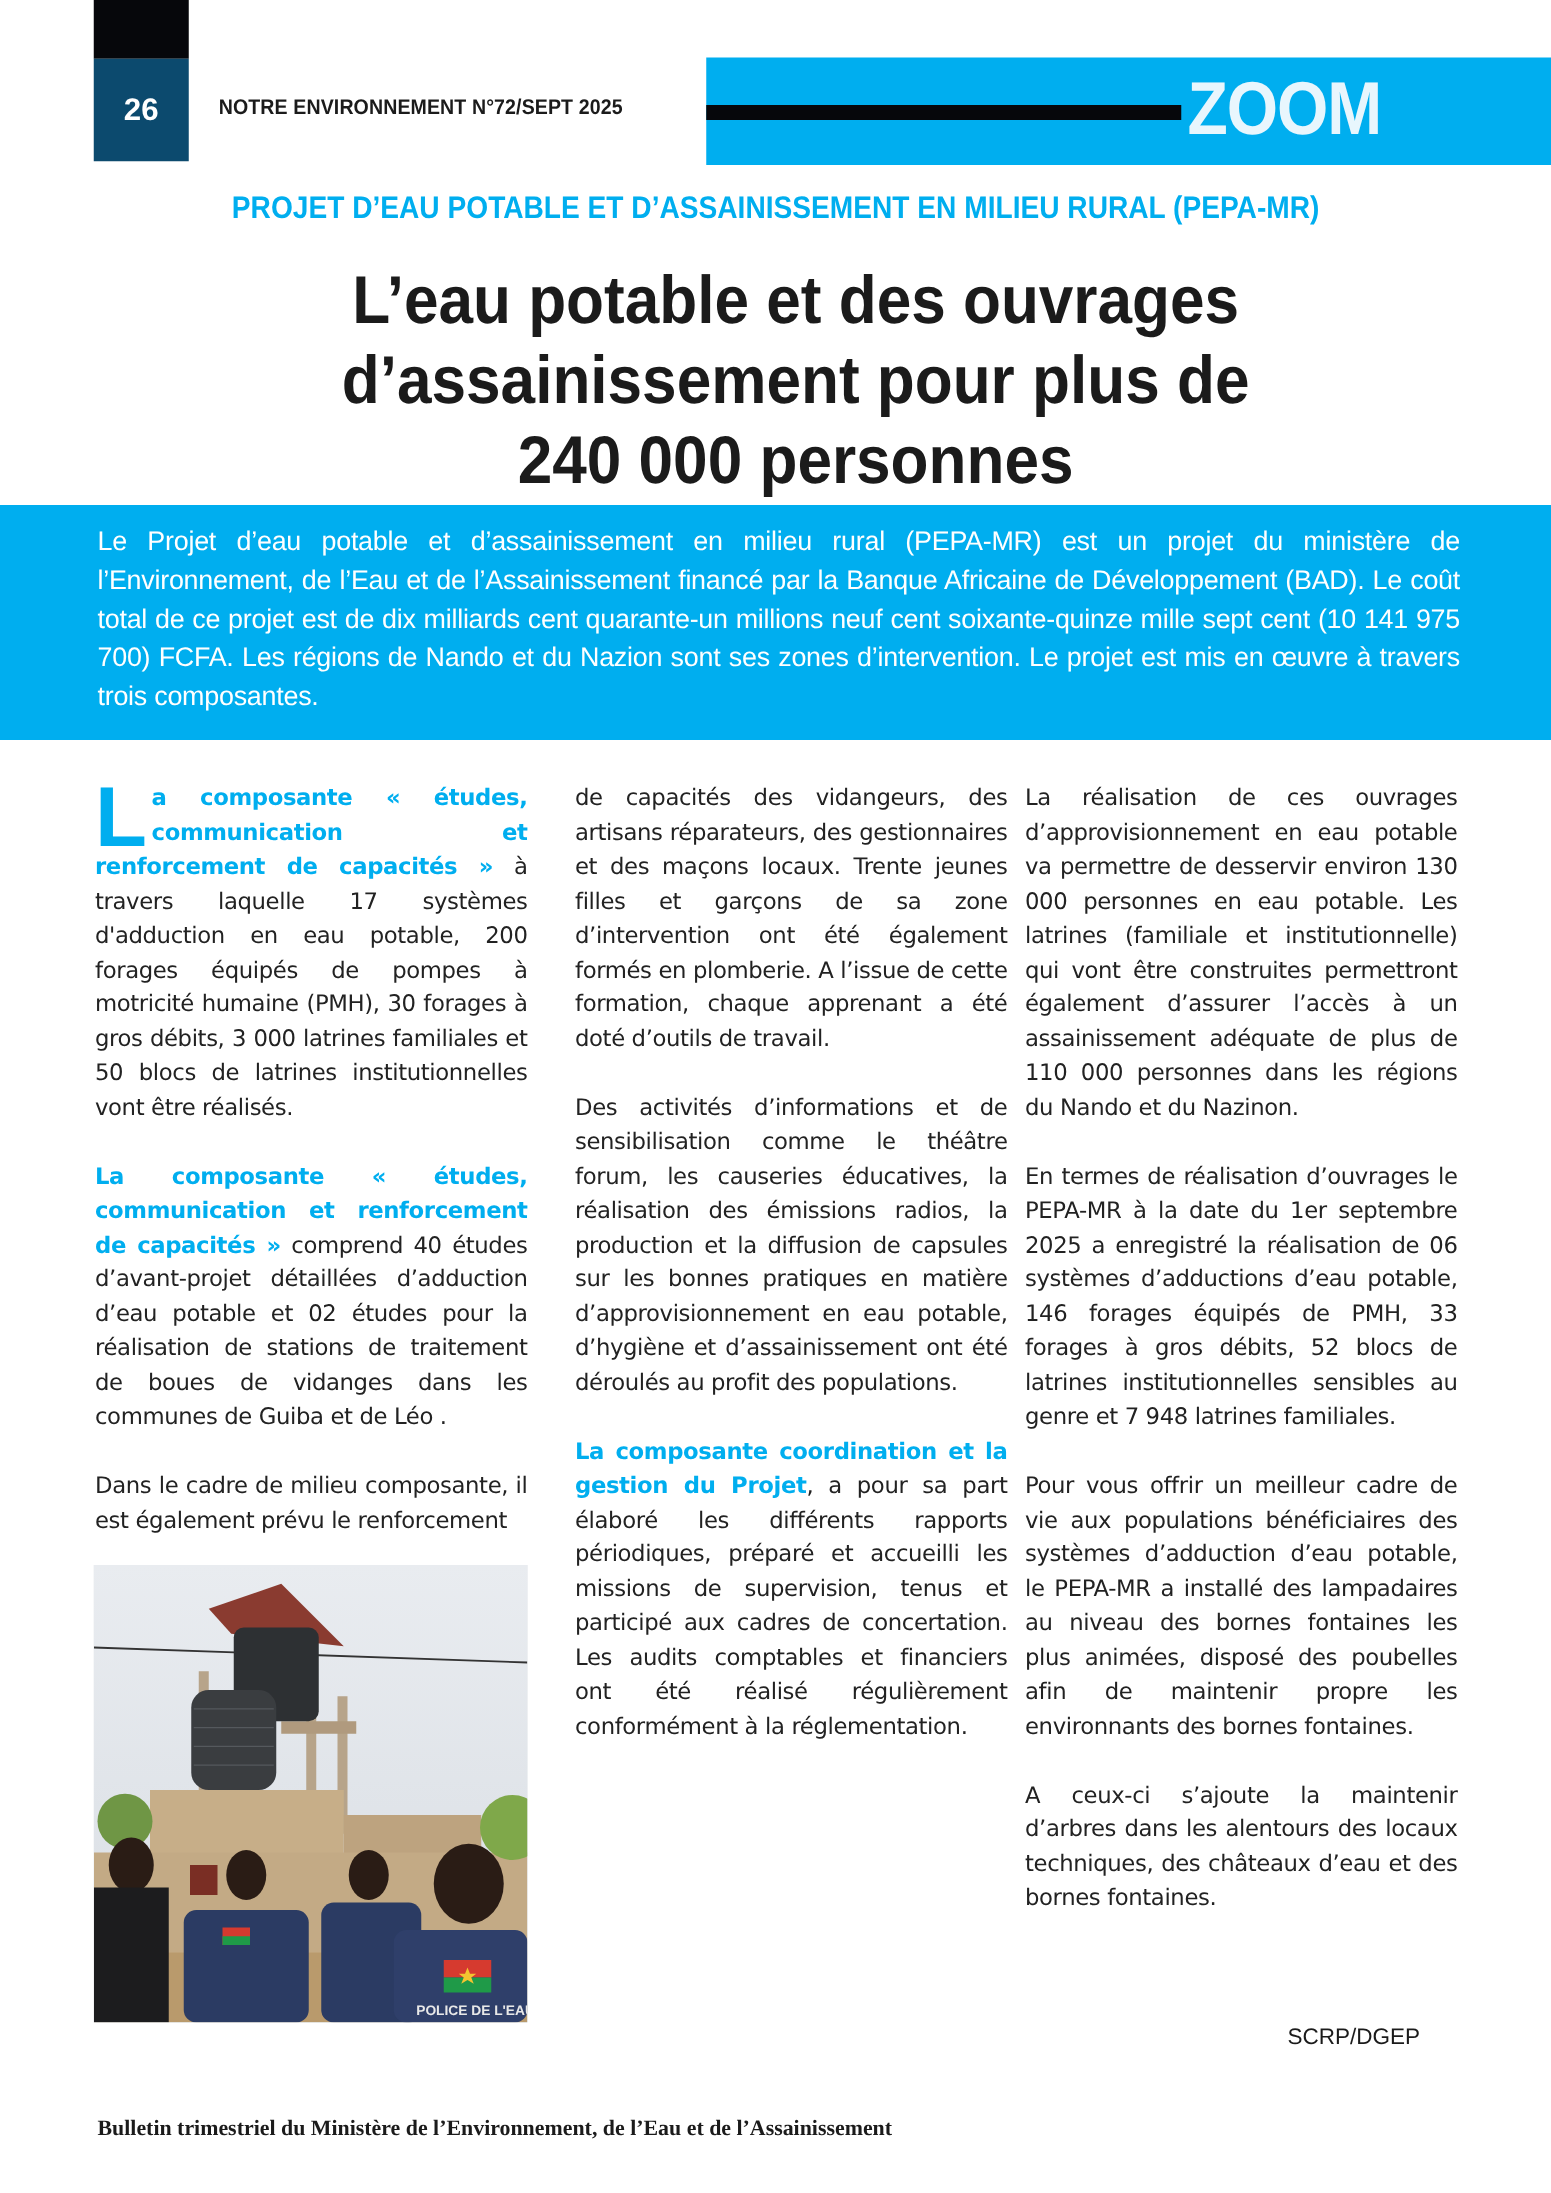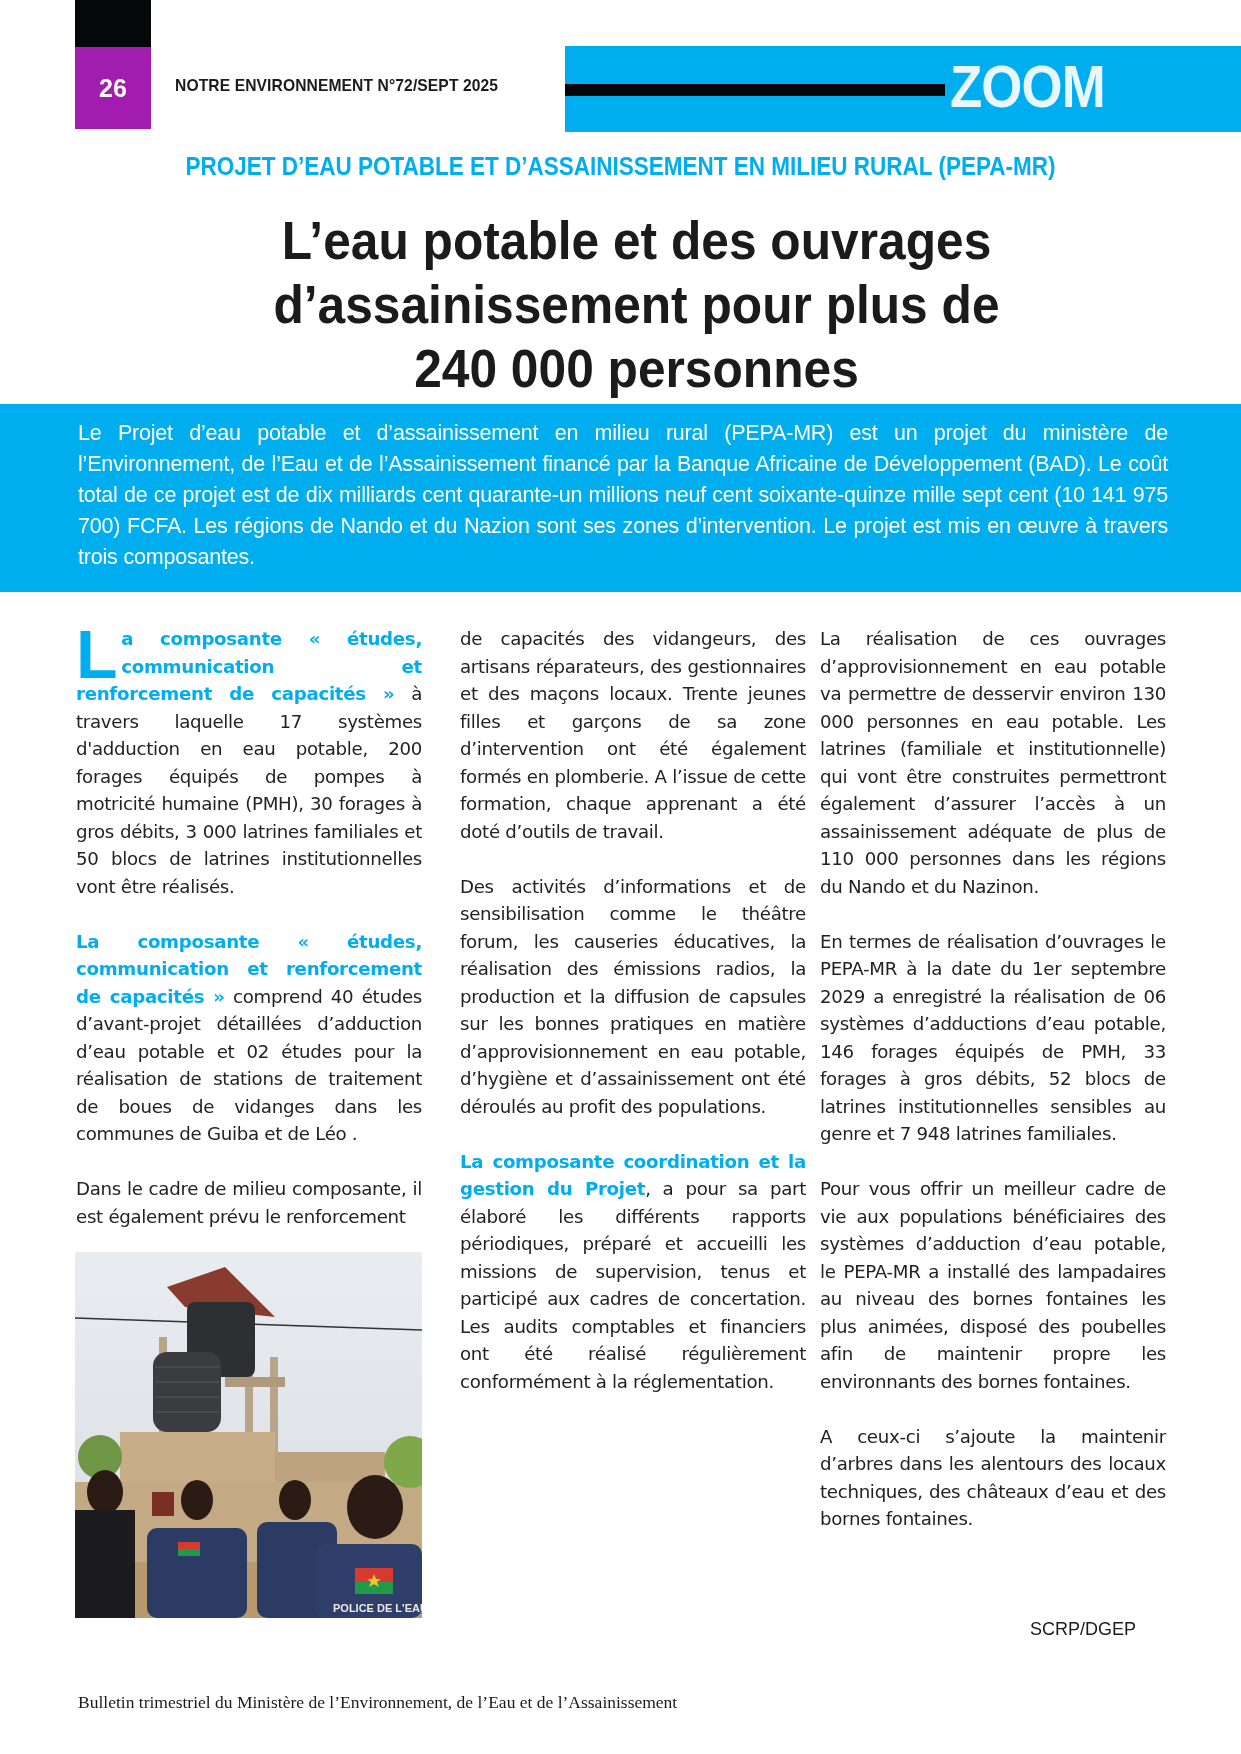--- a/index.html
+++ b/index.html
@@ -1,19 +1,19 @@
 <!DOCTYPE html>
 <html><head>
   <meta charset="utf-8">
   <style>
     html, body { margin: 0; padding: 0; background: #ffffff; }
     body { width: 1241px; height: 1754px; position: relative; overflow: hidden; font-family: "DejaVu Sans", sans-serif; color: #1f1f1f; }
 
     .black-tab { position: absolute; left: 75px; top: 0; width: 76px; height: 47px; background: #06070b; }
-    .page-num-box { position: absolute; left: 75px; top: 47px; width: 76px; height: 82px; background: #a21caf; color: #ffffff; font-family: "Liberation Sans", sans-serif; font-weight: bold; font-size: 25px; display: flex; align-items: center; justify-content: center; }
+    .page-num-box { position: absolute; left: 75px; top: 47px; width: 76px; height: 82px; background: #0c4a6e; color: #ffffff; font-family: "Liberation Sans", sans-serif; font-weight: bold; font-size: 25px; display: flex; align-items: center; justify-content: center; }
     .issue-line { position: absolute; left: 175px; top: 76px; font-family: "Liberation Sans", sans-serif; font-weight: bold; font-size: 17px; color: #1b1b1b; letter-spacing: 0.1px; transform: scaleX(0.92); transform-origin: left center; white-space: nowrap; }
     .header-band { position: absolute; left: 565px; top: 46px; width: 676px; height: 86px; background: #00aeef; }
     .header-rule { position: absolute; left: 565px; top: 84px; width: 380px; height: 12px; background: #06070b; }
     .section-label { position: absolute; left: 950px; top: 52px; color: #e8f6fd; font-family: "Liberation Sans", sans-serif; font-weight: bold; font-size: 60px; line-height: 70px; transform: scaleX(0.88); transform-origin: left center; letter-spacing: -1px; }
 
     .kicker { position: absolute; left: 0; width: 1241px; top: 152px; text-align: center; color: #00aeef; font-family: "Liberation Sans", sans-serif; font-weight: bold; font-size: 25px; transform: scaleX(0.9); }
     .headline { position: absolute; left: 0; width: 1241px; top: 192px; text-align: center; font-family: "Liberation Sans", sans-serif; font-weight: bold; font-size: 54px; line-height: 64px; color: #1b1b1b; }
     .headline span { display: block; transform: scaleX(0.92); }
 
     .intro-band { position: absolute; left: 0; top: 404px; width: 1241px; height: 188px; background: #00aeef; }
@@ -24,21 +24,21 @@
     .col-1 { left: 76px; }
     .col-2 { left: 460px; }
     .col-3 { left: 820px; }
     .hl { color: #00aeef; font-weight: bold; }
     .dropcap { float: left; color: #00aeef; font-family: "Liberation Sans", sans-serif; font-weight: bold; font-size: 68px; line-height: 52px; margin: 3px 4px 0 0; }
 
     .photo { position: absolute; left: 75px; top: 1252px; width: 347px; height: 366px; overflow: hidden; background: #dfe3e8; }
     .photo svg { display: block; }
 
     .signature { position: absolute; left: 1030px; top: 1619px; width: 136px; text-align: left; font-family: "Liberation Sans", sans-serif; font-weight: normal; font-size: 18px; color: #1b1b1b; }
-    .footer { position: absolute; left: 78px; top: 1692px; font-family: "Liberation Serif", serif; font-weight: normal; font-size: 17.5px; color: #1b1b1b; white-space: nowrap; }
+    .footer { position: absolute; left: 78px; top: 1692px; font-family: "Liberation Serif", serif; font-weight: bold; font-size: 17.5px; color: #1b1b1b; white-space: nowrap; }
   </style>
 </head>
 <body>
 
 <div class="black-tab"></div>
 <div class="page-num-box">
     <span>26</span>
   </div>
 <div class="issue-line">NOTRE ENVIRONNEMENT N°72/SEPT 2025</div>
 <div class="header-band"></div>
@@ -115,20 +115,20 @@
 </div>
 
 <div class="col col-2">
   <p><span>de capacités des vidangeurs, des artisans réparateurs, des gestionnaires et des maçons locaux. Trente jeunes filles et garçons de sa zone d’intervention ont été également formés en plomberie. A l’issue de cette formation, chaque apprenant a été doté d’outils de travail.</span></p>
   <p><span>Des activités d’informations et de sensibilisation comme le théâtre forum, les causeries éducatives, la réalisation des émissions radios, la production et la diffusion de capsules sur les bonnes pratiques en matière d’approvisionnement en eau potable, d’hygiène et d’assainissement ont été déroulés au profit des populations.</span></p>
   <p><span class="hl">La composante coordination et la gestion du Projet</span><span>, a pour sa part élaboré les différents rapports périodiques, préparé et accueilli les missions de supervision, tenus et participé aux cadres de concertation. Les audits comptables et financiers ont été réalisé régulièrement conformément à la réglementation.</span></p>
 </div>
 
 <div class="col col-3">
   <p><span>La réalisation de ces ouvrages d’approvisionnement en eau potable va permettre de desservir environ 130 000 personnes en eau potable. Les latrines (familiale et institutionnelle) qui vont être construites permettront également d’assurer l’accès à un assainissement adéquate de plus de 110 000 personnes dans les régions du Nando et du Nazinon.</span></p>
-  <p><span>En termes de réalisation d’ouvrages le PEPA-MR à la date du 1er septembre 2029 a enregistré la réalisation de 06 systèmes d’adductions d’eau potable, 146 forages équipés de PMH, 33 forages à gros débits, 52 blocs de latrines institutionnelles sensibles au genre et 7 948 latrines familiales.</span></p>
+  <p><span>En termes de réalisation d’ouvrages le PEPA-MR à la date du 1er septembre 2025 a enregistré la réalisation de 06 systèmes d’adductions d’eau potable, 146 forages équipés de PMH, 33 forages à gros débits, 52 blocs de latrines institutionnelles sensibles au genre et 7 948 latrines familiales.</span></p>
   <p><span>Pour vous offrir un meilleur cadre de vie aux populations bénéficiaires des systèmes d’adduction d’eau potable, le PEPA-MR a installé des lampadaires au niveau des bornes fontaines les plus animées, disposé des poubelles afin de maintenir propre les environnants des bornes fontaines.</span></p>
   <p><span>A ceux-ci s’ajoute la maintenir d’arbres dans les alentours des locaux techniques, des châteaux d’eau et des bornes fontaines.</span></p>
 </div>
 
 <div class="signature">SCRP/DGEP</div>
 
 <div class="footer">Bulletin trimestriel du Ministère de l’Environnement, de l’Eau et de l’Assainissement</div>
 
 </body></html>

